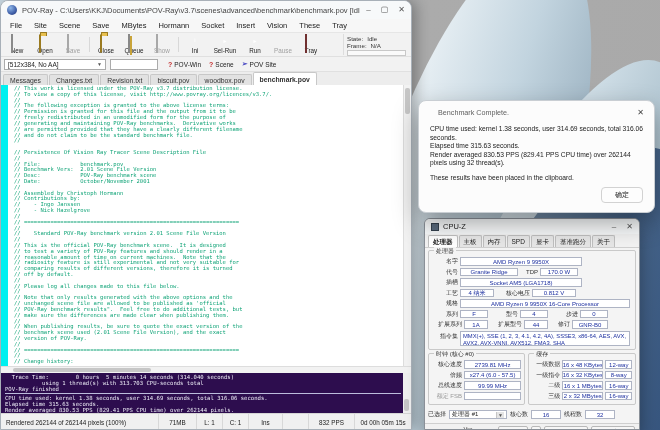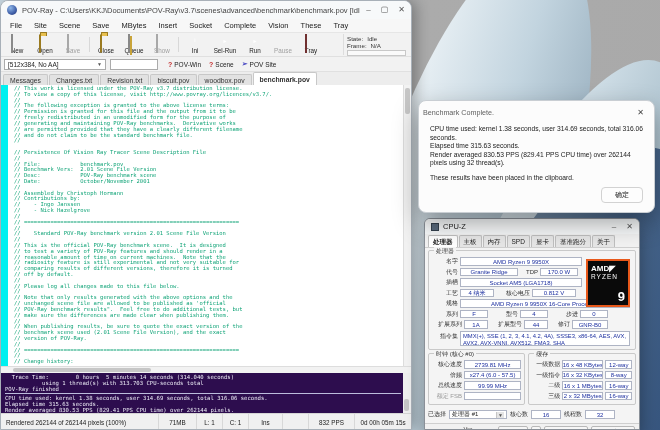--- a/index.html
+++ b/index.html
@@ -70,21 +70,21 @@
   .msg-sep { height:1px; background:#BCBCDC; margin:1px 2px 1px 0; }
   .msg-vscroll { width:8px; background:#EFEFEF; position:relative; flex:0 0 auto; }
   .msg-vscroll .thumb { position:absolute; left:1px; bottom:2px; width:5px; height:12px; background:#C6C6C6; border-radius:2px; }
 
   .statusbar { height:17px; background:#F0F0F0; border-top:1px solid #D5D5D5; display:flex; align-items:stretch; flex:0 0 auto; }
   .sb-cell { border-right:1px solid #D8D8D8; font-size:6.3px; color:#222; display:flex; align-items:center; justify-content:center; padding:0 2px; white-space:nowrap; overflow:hidden; }
   .sb-cell:first-child { justify-content:flex-start; padding-left:5px; }
 
   
   .dlg { position:absolute; left:418px; top:100px; width:237px; height:113px; background:#FCFCFC; border:1px solid #C9CED3; border-radius:8px; box-shadow:0 10px 24px rgba(0,0,0,.35); z-index:30; }
-  .dlg-title { display:flex; align-items:flex-start; padding:7px 10px 2px 4px; }
+  .dlg-title { display:flex; align-items:flex-start; padding:7px 10px 2px 19px; }
   .dlg-title-text { font-size:7.2px; color:#5E5E5E; flex:1; }
   .dlg-close { font-size:8px; color:#444; }
   .dlg-body { padding:6px 11px 0; }
   .dialog-line { font-size:6.7px; line-height:8.6px; color:#1A1A1A; }
   .dialog-line:empty { height:6px; }
   .dlg-ok { position:absolute; right:11px; bottom:9px; width:42px; height:16px; background:#FDFDFD; border:1px solid #D2D2D2; border-radius:4px; font-size:7px; color:#1A1A1A; display:flex; align-items:center; justify-content:center; }
 
   
   .cpuz { position:absolute; left:424px; top:218px; width:216px; height:212px; background:#F2F2F2; border:1px solid #8A9098; border-radius:6px 6px 0 0; box-shadow:0 8px 18px rgba(0,0,0,.35); z-index:20; display:flex; flex-direction:column; overflow:hidden; }
   .cpuz-title { height:15px; background:#F7F9FA; display:flex; align-items:center; padding:0 6px; gap:4px; flex:0 0 auto; }
@@ -139,23 +139,23 @@
         <span>✕</span>
       </div>
     </div>
 
     <div class="pov-menubar">
       <span class="menu-item">File</span>
       <span class="menu-item">Site</span>
       <span class="menu-item">Scene</span>
       <span class="menu-item">Save</span>
       <span class="menu-item">MBytes</span>
+      <span class="menu-item">Hormann</span>
+      <span class="menu-item">Socket</span>
       <span class="menu-item">Insert</span>
-      <span class="menu-item">Socket</span>
-      <span class="menu-item">Complete</span>
       <span class="menu-item">Vision</span>
       <span class="menu-item">These</span>
       <span class="menu-item">Tray</span>
     </div>
 
     <div class="pov-toolbar">
       <div class="tb-btn">
         <span class="ic"><span class="ic-page"></span></span>
         <span class="tb-lbl">New</span>
       </div>
@@ -365,25 +365,20 @@
       <span class="ctab">主板</span>
       <span class="ctab">内存</span>
       <span class="ctab">SPD</span>
       <span class="ctab">显卡</span>
       <span class="ctab">基准跑分</span>
       <span class="ctab">关于</span>
     </div>
     <div class="cpuz-body">
       <div class="grp">
         <span class="grp-label">处理器</span>
-        <div class="amd-badge">
-          <span class="amd-brand">AMD◤</span>
-          <span class="amd-line2">RYZEN</span>
-          <span class="amd-num">9</span>
-        </div>
         <div class="frow">
           <span class="flabel" style="width:26px">名字</span>
           <span class="fval" style="width:122px">AMD Ryzen 9 9950X</span>
         </div>
         <div class="frow">
           <span class="flabel" style="width:26px">代号</span>
           <span class="fval" style="width:58px">Granite Ridge</span>
           <span class="flabel" style="width:18px">TDP</span>
           <span class="fval" style="width:38px">170.0 W</span>
         </div>

